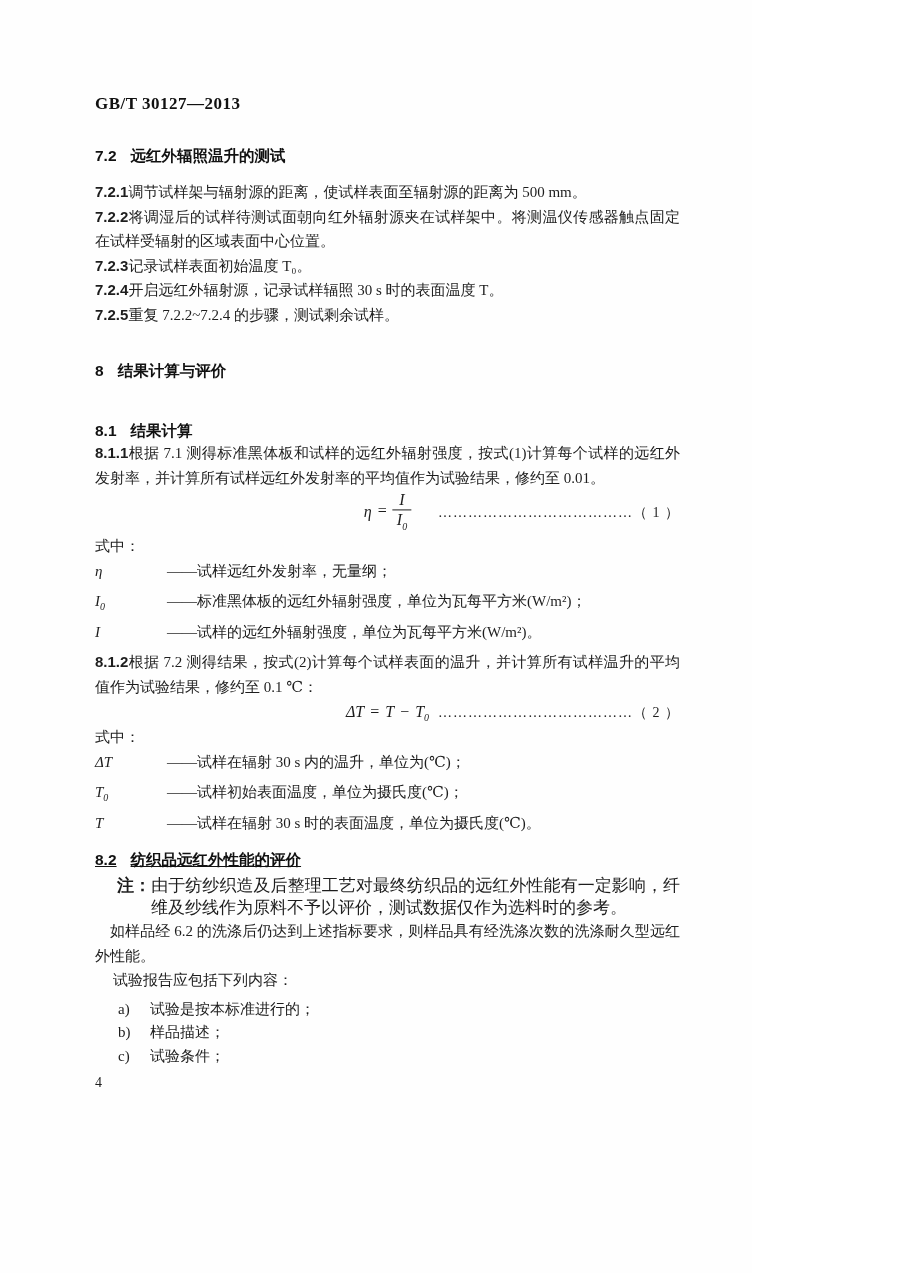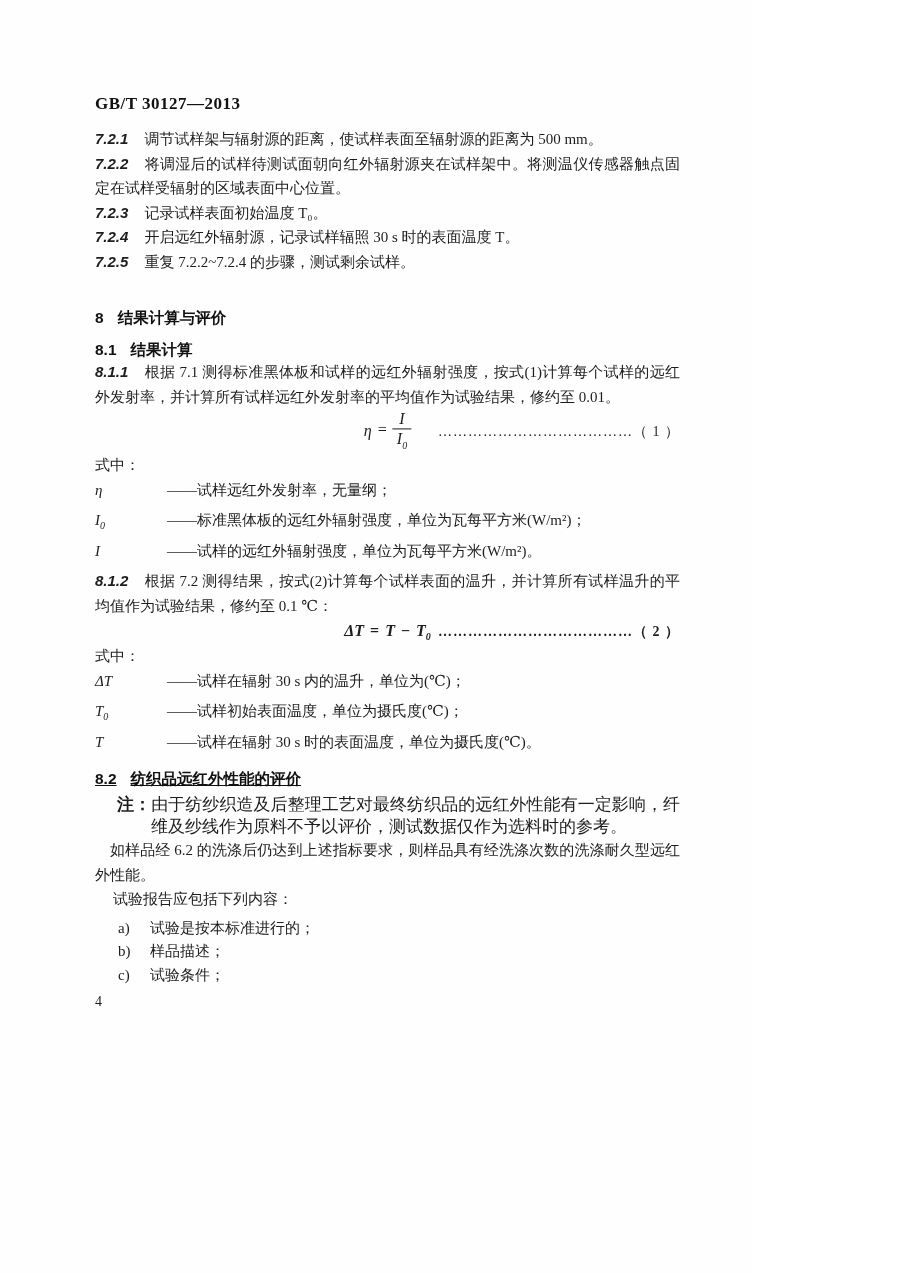--- a/index.html
+++ b/index.html
@@ -19,36 +19,36 @@
     font-weight:bold; font-size:17px; line-height:18px;
     letter-spacing:0.5px; color:#111;
   }
   .h-section {
     font-family:"Liberation Sans","DejaVu Sans",sans-serif;
     font-weight:bold; font-size:15.5px; line-height:20px; color:#111;
   }
   .h-section .h-num { margin-right:14px; }
   .h72 { margin-top:33px; }
   .h8  { margin-top:34px; }
-  .h81 { margin-top:12px; }
+  .h81 { margin-top:40px; }
   .h82 { margin-top:9px;text-decoration:underline; }
   .h9  { margin-top:21px; }
   .clauses { margin-top:14px; }
   p.clause, p.body-para, p.where-label, p.intro {
     margin:0; line-height:24.5px; text-align:justify;
   }
   .clause-num {
     font-family:"Liberation Sans","DejaVu Sans",sans-serif;
-    font-weight:bold; margin-right:16px; white-space:nowrap;font-style:italic;
+    font-weight:bold; margin-right:0; white-space:nowrap;
   }
   .p811 { margin-top:16px; }
   .p812 { margin-top:5px; }
   .formula-row { position:relative; }
   .fr1 { margin-top:2px; height:42px; }
-  .fr2 { margin-top:2px; height:24px;font-weight:bold; }
+  .fr2 { margin-top:2px; height:24px; }
   .formula {
     position:absolute; left:50%; top:50%; transform:translate(-50%,-50%);
     font-style:italic; font-size:16px; white-space:nowrap;
   }
   .formula .eq { font-style:normal; padding:0 6px; }
   .frac { display:inline-block; vertical-align:middle; text-align:center; }
   .frac .num { display:block; padding:0 4px 1px 4px; line-height:17px; }
   .frac .den { display:block; border-top:1px solid #1d1d1d; padding:1px 4px 0 4px; line-height:17px; }
   .formula-leader {
     position:absolute; right:0; top:50%; transform:translateY(-50%);
@@ -75,20 +75,23 @@
   .li-num { width:32px; flex:0 0 32px; }
   .page-number { margin-top:5px; line-height:20px; font-size:14px; }
 </style>
 </head>
 <body>
 
 <div class="page">
 
   <div class="doc-header">GB/T 30127—2013</div>
 
+  <div class="h-section h72">
+    <span class="h-num">7.2</span><span>远红外辐照温升的测试</span>
+  </div>
 
   <div class="clauses">
     <p class="clause"><span class="clause-num">7.2.1</span><span>调节试样架与辐射源的距离，使试样表面至辐射源的距离为 500 mm。</span></p>
     <p class="clause"><span class="clause-num">7.2.2</span><span>将调湿后的试样待测试面朝向红外辐射源夹在试样架中。将测温仪传感器触点固定在试样受辐射的区域表面中心位置。</span></p>
     <p class="clause"><span class="clause-num">7.2.3</span><span>记录试样表面初始温度 T₀。</span></p>
     <p class="clause"><span class="clause-num">7.2.4</span><span>开启远红外辐射源，记录试样辐照 30 s 时的表面温度 T。</span></p>
     <p class="clause"><span class="clause-num">7.2.5</span><span>重复 7.2.2~7.2.4 的步骤，测试剩余试样。</span></p>
   </div>
 
   <div class="h-section h8">

